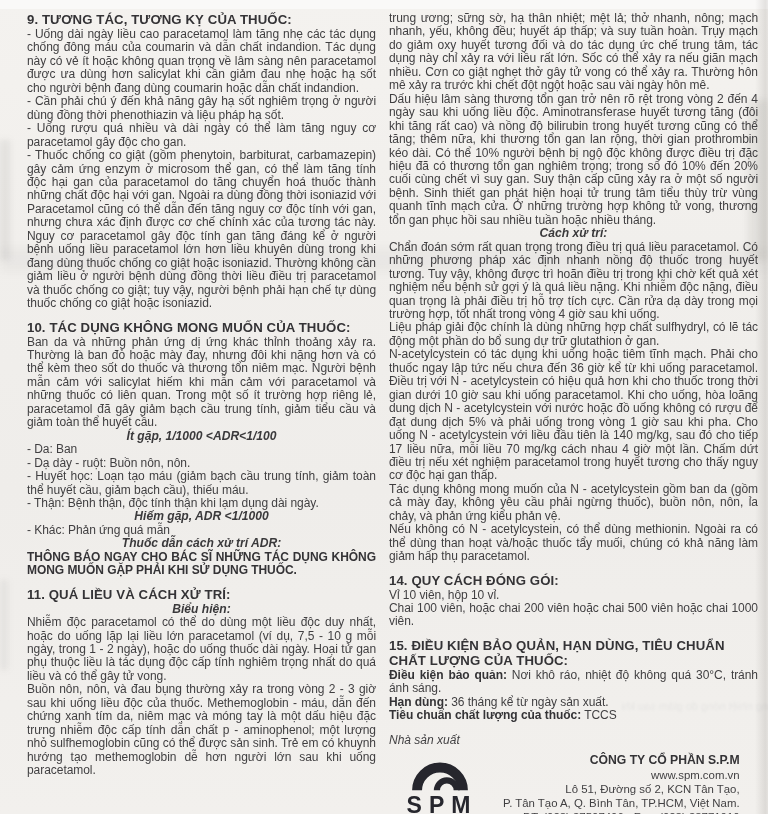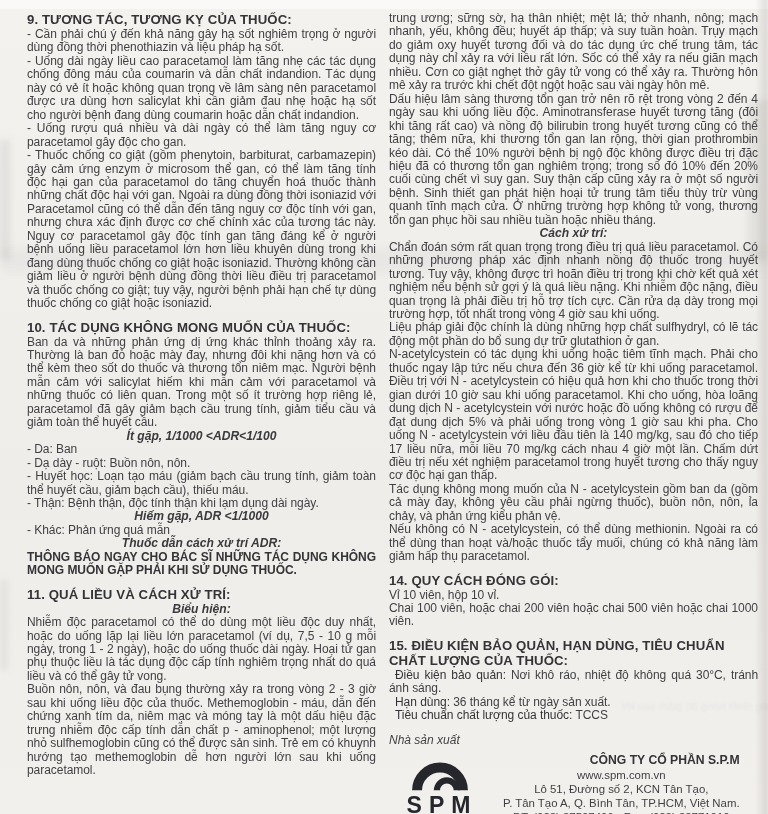--- a/index.html
+++ b/index.html
@@ -27,32 +27,32 @@
   .section.first{margin-top:0;}
   .sec-heading{
     margin:0 0 1px 0;font-size:13.2px;line-height:15px;font-weight:700;color:#343336;
     text-align:left;letter-spacing:0.1px;
   }
   .sub-heading{
     margin:0;font-size:12.1px;line-height:13.45px;font-weight:700;font-style:italic;color:#3a393b;
     text-align:center;
   }
   .warning{font-weight:700;color:#343336;}
-  .inline-label{font-weight:400;color:#343336;margin-left:6px;}
+  .inline-label{font-weight:700;color:#343336;}
   .mfr-label{font-style:italic;font-size:12px;line-height:15px;margin:10px 0 3px 0;}
   .mfr-row{display:flex;gap:12px;align-items:flex-start;margin-top:2px;}
   .logo-block{width:102px;flex:0 0 102px;text-align:center;margin-top:2px;}
   .logo-arch{display:block;margin:0 auto;}
   .logo-text{
     font-weight:700;font-size:23px;line-height:22px;letter-spacing:7px;color:#26262d;
     margin-top:1px;text-indent:4px;
   }
   .mfr-info{padding-top:2px;}
   .mfr-name{font-weight:700;font-size:12.2px;line-height:15px;margin:0;color:#343336;text-align:right;}
-  .mfr-line{font-size:11.4px;line-height:14.2px;margin:0;text-align:center;}
+  .mfr-line{font-size:11.4px;line-height:14.2px;margin:0;text-align:right;}
   
   .artifact{position:absolute;pointer-events:none;z-index:1;}
   .edge-right{top:0;right:0;width:13px;height:814px;
     background:linear-gradient(to right,rgba(110,105,100,0) 0%,rgba(110,105,100,0.16) 80%,rgba(110,105,100,0.10) 100%);}
   .edge-top{top:0;left:0;width:768px;height:9px;background:rgba(255,255,255,0.55);}
   .crease-1{top:248px;left:0;width:768px;height:24px;background:rgba(100,96,92,0.05);filter:blur(4px);}
   .crease-2{top:100px;left:748px;width:20px;height:160px;background:rgba(100,96,92,0.10);filter:blur(3px);}
   .smudge-a{top:140px;left:0;width:10px;height:120px;background:rgba(90,88,86,0.10);filter:blur(3px);}
   .smudge-b{top:580px;left:0;width:8px;height:90px;background:rgba(90,88,86,0.08);filter:blur(3px);}
   .ghost{color:rgba(90,100,120,0.07);font-size:11px;line-height:13px;filter:blur(1.2px);
@@ -73,22 +73,22 @@
   <div class="artifact smudge-a"></div>
   <div class="artifact smudge-b"></div>
   <div class="artifact ghost ghost-1">thương nhanh chóng lau mẫn cảm khao đêm</div>
   <div class="artifact ghost ghost-2">nâng nhiệt nóng đo giảm sau khi</div>
   <div class="artifact ghost ghost-3">xuất quyết dương ức chế</div>
 
   <div class="col col-left">
 
     <div class="section first">
       <h3 class="sec-heading">9. TƯƠNG TÁC, TƯƠNG KỴ CỦA THUỐC:</h3>
+      <p class="para">- Uống dài ngày liều cao paracetamol làm tăng nhẹ các tác dụng chống đông máu của coumarin và dẫn chất indandion. Tác dụng này có vẻ ít hoặc không quan trọng về lâm sàng nên paracetamol được ưa dùng hơn salicylat khi cần giảm đau nhẹ hoặc hạ sốt cho người bệnh đang dùng coumarin hoặc dẫn chất indandion.</p>
       <p class="para">- Cần phải chú ý đến khả năng gây hạ sốt nghiêm trọng ở người dùng đồng thời phenothiazin và liệu pháp hạ sốt.</p>
-      <p class="para">- Uống dài ngày liều cao paracetamol làm tăng nhẹ các tác dụng chống đông máu của coumarin và dẫn chất indandion. Tác dụng này có vẻ ít hoặc không quan trọng về lâm sàng nên paracetamol được ưa dùng hơn salicylat khi cần giảm đau nhẹ hoặc hạ sốt cho người bệnh đang dùng coumarin hoặc dẫn chất indandion.</p>
       <p class="para">- Uống rượu quá nhiều và dài ngày có thể làm tăng nguy cơ paracetamol gây độc cho gan.</p>
       <p class="para">- Thuốc chống co giật (gồm phenytoin, barbiturat, carbamazepin) gây cảm ứng enzym ở microsom thể gan, có thể làm tăng tính độc hại gan của paracetamol do tăng chuyển hoá thuốc thành những chất độc hại với gan. Ngoài ra dùng đồng thời isoniazid với Paracetamol cũng có thể dẫn đến tăng nguy cơ độc tính với gan, nhưng chưa xác định được cơ chế chính xác của tương tác này. Nguy cơ paracetamol gây độc tính gan tăng đáng kể ở người bệnh uống liều paracetamol lớn hơn liều khuyên dùng trong khi đang dùng thuốc chống co giật hoặc isoniazid. Thường không cần giảm liều ở người bệnh dùng đồng thời liều điều trị paracetamol và thuốc chống co giật; tuy vậy, người bệnh phải hạn chế tự dùng thuốc chống co giật hoặc isoniazid.</p>
     </div>
 
     <div class="section">
       <h3 class="sec-heading">10. TÁC DỤNG KHÔNG MONG MUỐN CỦA THUỐC:</h3>
       <p class="para">Ban da và những phản ứng dị ứng khác thỉnh thoảng xảy ra. Thường là ban đỏ hoặc mày đay, nhưng đôi khi nặng hơn và có thể kèm theo sốt do thuốc và thương tổn niêm mạc. Người bệnh mẫn cảm với salicylat hiếm khi mẫn cảm với paracetamol và những thuốc có liên quan. Trong một số ít trường hợp riêng lẻ, paracetamol đã gây giảm bạch cầu trung tính, giảm tiểu cầu và giảm toàn thể huyết cầu.</p>
       <p class="sub-heading">Ít gặp, 1/1000 &lt;ADR&lt;1/100</p>
       <p class="list-item">- Da: Ban</p>
       <p class="list-item">- Dạ dày - ruột: Buồn nôn, nôn.</p>

